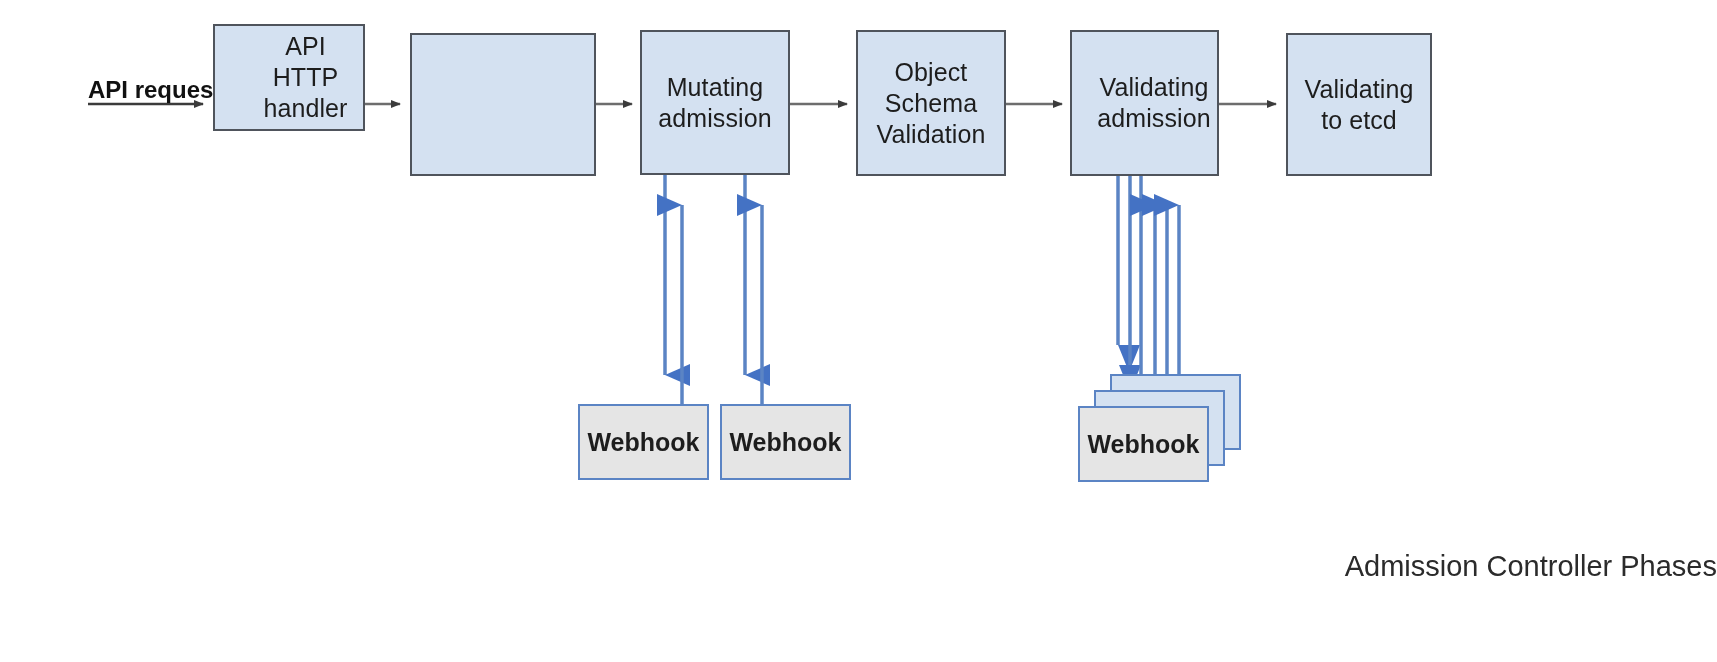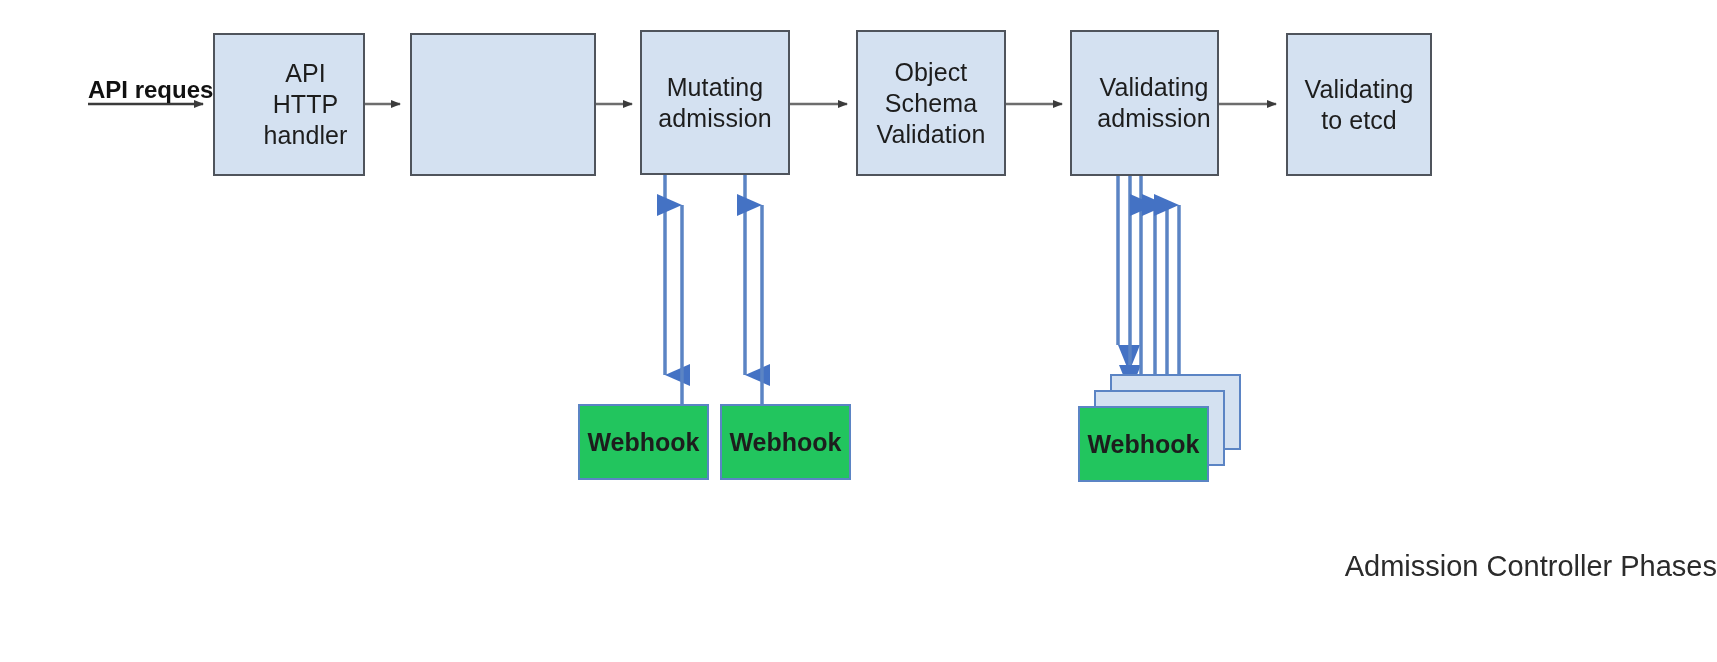--- a/index.html
+++ b/index.html
@@ -44,21 +44,21 @@
   .phase-box .lines {
     width: 100%;
     padding: 0 4px;
     box-sizing: border-box;
   }
   .phase-line { display: block; }
 
   .webhook-box {
     position: absolute;
     box-sizing: border-box;
-    background: #22c55e;
+    background: #e5e5e5;
     border: 2px solid #5b84c4;
     display: flex;
     align-items: center;
     justify-content: center;
     color: #1d1d1d;
     font-size: 25px;
     font-weight: 600;
     font-family: "Liberation Sans", sans-serif;
   }
   .webhook-ghost {
@@ -156,21 +156,21 @@
     <g>
       <line x1="1167" y1="408" x2="1167" y2="205" stroke="#5b84c4" stroke-width="3.5" marker-end="url(#blueup)"></line>
     </g>
     <g>
       <line x1="1179" y1="408" x2="1179" y2="205" stroke="#5b84c4" stroke-width="3.5" marker-end="url(#blueup)"></line>
     </g>
   </svg>
 
   <div class="request-label" style="left:88px; top:76px;">API request</div>
 
-  <div class="phase-box" style="left:213px; top:33px; width:152px; height:143px;padding-left:33px;">
+  <div class="phase-box" style="left:213px; top:24px; width:152px; height:107px;padding-left:33px;">
     <div class="lines">
       <span class="phase-line">API</span>
       <span class="phase-line">HTTP</span>
       <span class="phase-line">handler</span>
     </div>
   </div>
 
   <div class="phase-box" style="left:410px; top:33px; width:186px; height:143px;">
     <div class="lines">
     </div>

